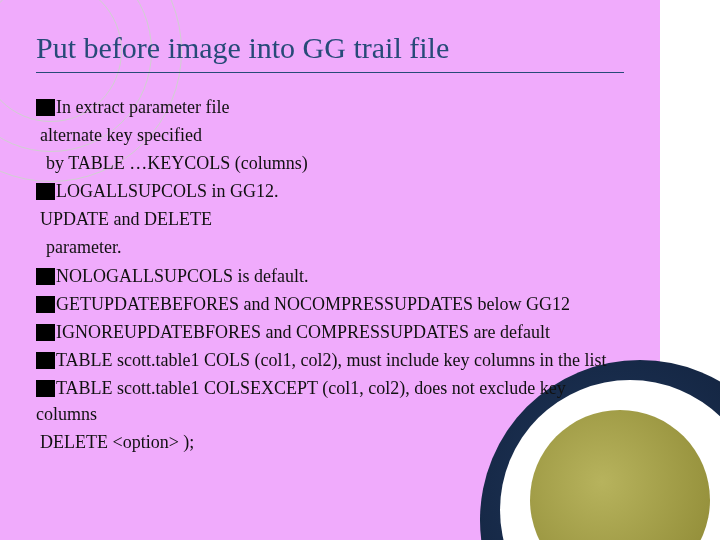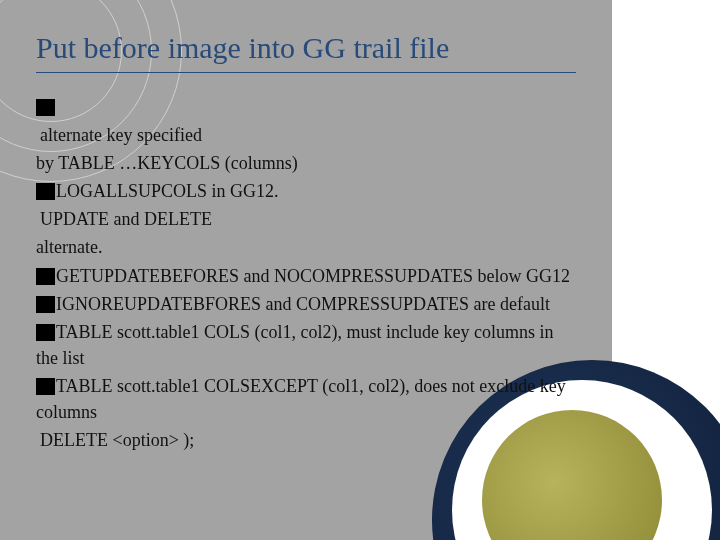--- a/index.html
+++ b/index.html
@@ -6,24 +6,24 @@
     margin: 0;
     padding: 0;
     width: 720px;
     height: 540px;
     overflow: hidden;
     background: #ffffff;
     font-family: Georgia, "Times New Roman", serif;
   }
   .slide {
     position: relative;
-    width: 612px;
+    width: 660px;
     height: 540px;
     box-sizing: border-box;
-    background: #a3a3a3;
+    background: #f0abfc;
     text-decoration: underline;
   }
   .deco-nw {
     position: absolute;
     top: -80px;
     left: -80px;
     width: 260px;
     height: 260px;
     pointer-events: none;
   }
@@ -103,21 +103,21 @@
     background: #000;
     color: #000;
     margin-right: 1px;
     line-height: 1;
     font-size: 17px;
     vertical-align: baseline;
   }
   
   .bp .glyph::before { content: "\00a0"; }
   .cont { margin: 0 0 2px 4px; }
-  .plain { margin: 0 0 2px 0; }
+  .plain { margin: 0 0 2px 10px; }
 </style>
 </head>
 <body>
 
 <div class="slide">
 
   <div class="deco-nw">
     <div class="ring r1"></div>
     <div class="ring r2"></div>
     <div class="ring r3"></div>
@@ -128,26 +128,27 @@
     <div class="blob b-white"></div>
     <div class="blob b-olive"></div>
   </div>
 
   <div class="title">
     <span>Put before image into GG trail file</span>
     <span class="underline"></span>
   </div>
 
   <div class="body">
-    <p class="bp"><span class="glyph"></span></p>
+    <p class="bp"><span class="glyph"></span><span>In extract parameter file</span></p>
     <p class="cont"><span>alternate key specified</span></p>
     <p class="plain"><span>by TABLE …KEYCOLS (columns)</span></p>
     <p class="bp"><span class="glyph"></span><span>LOGALLSUPCOLS  in GG12.</span></p>
     <p class="cont"><span>UPDATE and DELETE</span></p>
-    <p class="plain"><span>alternate.</span></p>
+    <p class="plain"><span>parameter.</span></p>
+    <p class="bp"><span class="glyph"></span><span>NOLOGALLSUPCOLS is default.</span></p>
     <p class="bp"><span class="glyph"></span><span>GETUPDATEBEFORES  and NOCOMPRESSUPDATES below GG12</span></p>
     <p class="bp"><span class="glyph"></span><span>IGNOREUPDATEBFORES and COMPRESSUPDATES are default</span></p>
     <p class="bp"><span class="glyph"></span><span>TABLE scott.table1 COLS (col1, col2), must include key columns in the list</span></p>
     <p class="bp"><span class="glyph"></span><span>TABLE scott.table1 COLSEXCEPT (col1, col2), does not exclude key columns</span></p>
     <p class="cont"><span>DELETE &lt;option&gt; );</span></p>
   </div>
 
 </div>
 
 </body></html>

